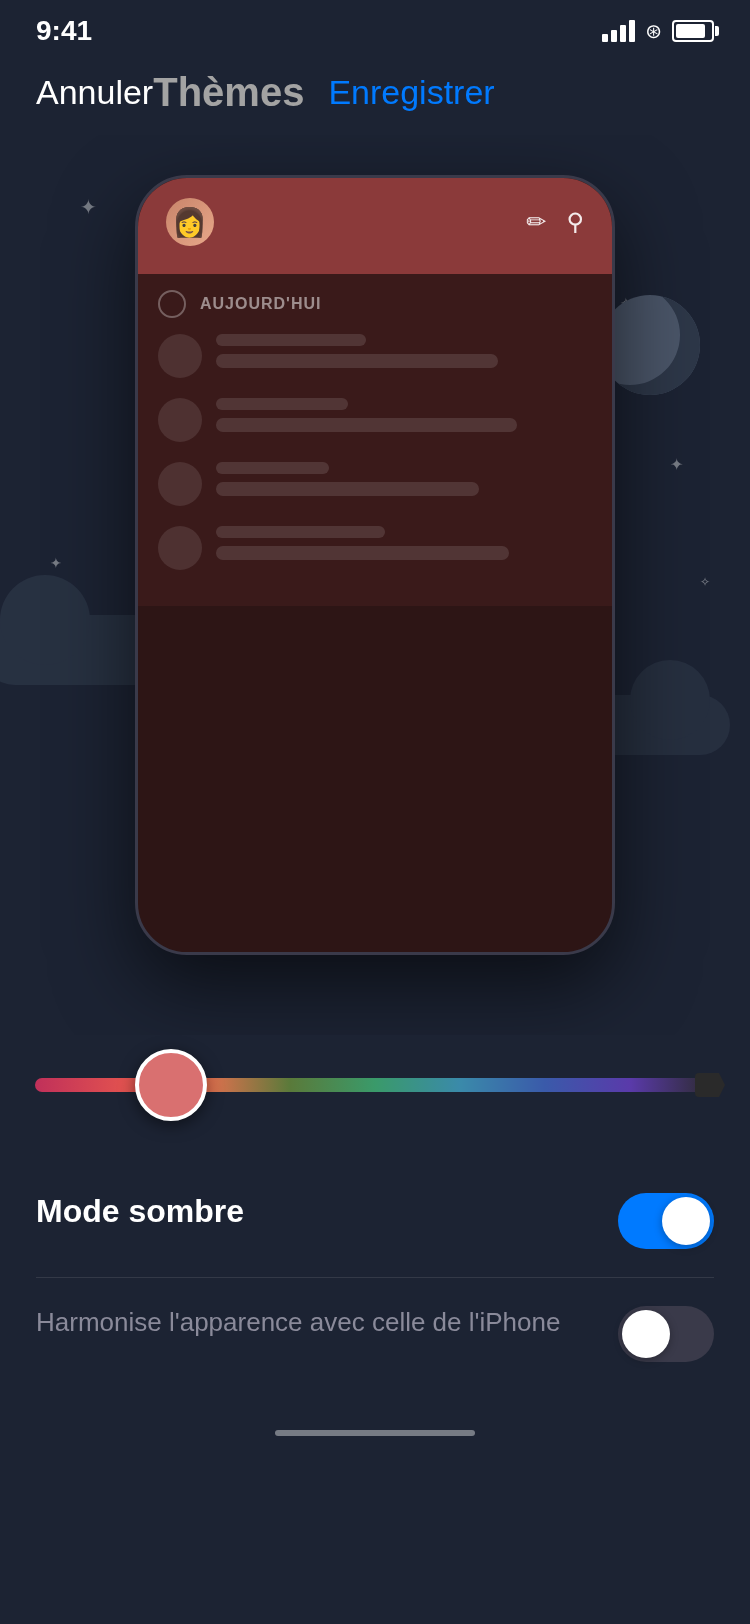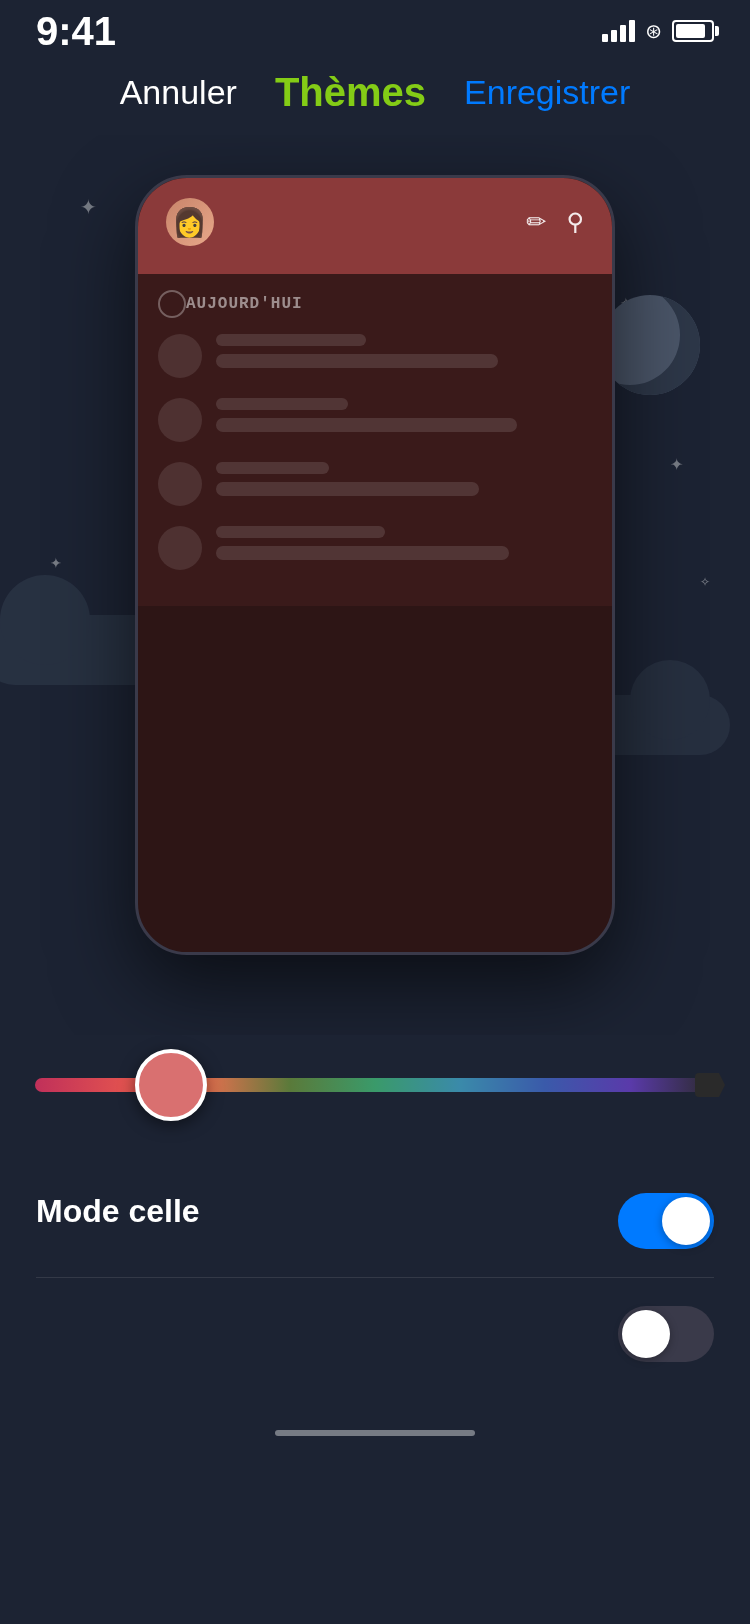--- a/index.html
+++ b/index.html
@@ -16,21 +16,21 @@
 
     
     .status-bar {
       display: flex;
       justify-content: space-between;
       align-items: center;
       padding: 14px 36px 6px 36px;
       height: 54px;
     }
     .status-time {
-      font-size: 40px;
+      font-size: 28px;
       font-weight: 600;
       color: #ffffff;
     }
     .status-icons {
       display: flex;
       align-items: center;
       gap: 10px;
     }
     .signal-bars {
       display: flex;
@@ -71,39 +71,39 @@
     .battery-fill {
       height: 100%;
       background: #ffffff;
       border-radius: 2px;
       width: 85%;
     }
 
     
     .nav-header {
       display: flex;
-      justify-content: center;
+      justify-content: flex-start;
       align-items: center;
       padding: 16px 36px 20px 36px;
-      gap: 38px;
     }
     .nav-cancel {
       font-size: 34px;
       color: #ffffff;
       font-weight: 400;
     }
     .nav-title {
       font-size: 40px;
       font-weight: 700;
-      color: #84cc16;
+      color: #a3a3a3;
     }
     .nav-save {
       font-size: 34px;
       color: #007aff;
       font-weight: 500;
+      margin-left: 24px;
     }
 
     
     .main-content {
       position: relative;
       display: flex;
       flex-direction: column;
       align-items: center;
     }
 
@@ -239,23 +239,22 @@
 
     
     .phone-list {
       padding: 16px 20px;
       background: #3a1a1a;
       flex: 1;
     }
     .section-label {
       display: flex;
       align-items: center;
-      gap: 0;
+      gap: 14px;
       margin-bottom: 16px;
-      font-family: Liberation Mono, monospace;
     }
     .section-circle {
       width: 28px;
       height: 28px;
       border-radius: 50%;
       border: 2px solid rgba(255,255,255,0.3);
     }
     .section-text {
       font-size: 16px;
       font-weight: 600;
@@ -535,31 +534,32 @@
         <div class="slider-end-cap"></div>
       </div>
     </div>
   </div>
 
   <div class="settings-section">
 
     <div class="setting-item">
       <div class="setting-row">
         <div class="setting-text">
-          <div class="setting-title">Mode celle</div>
+          <div class="setting-title">Mode sombre</div>
         </div>
         <div class="toggle toggle-on">
           <div class="toggle-thumb"></div>
         </div>
       </div>
     </div>
 
     <div class="setting-item">
       <div class="setting-row">
         <div class="setting-text">
+          <div class="setting-description">Harmonise l'apparence avec celle de l'iPhone</div>
         </div>
         <div class="toggle toggle-off">
           <div class="toggle-thumb"></div>
         </div>
       </div>
     </div>
 
   </div>
 
   <div class="home-indicator"></div>

